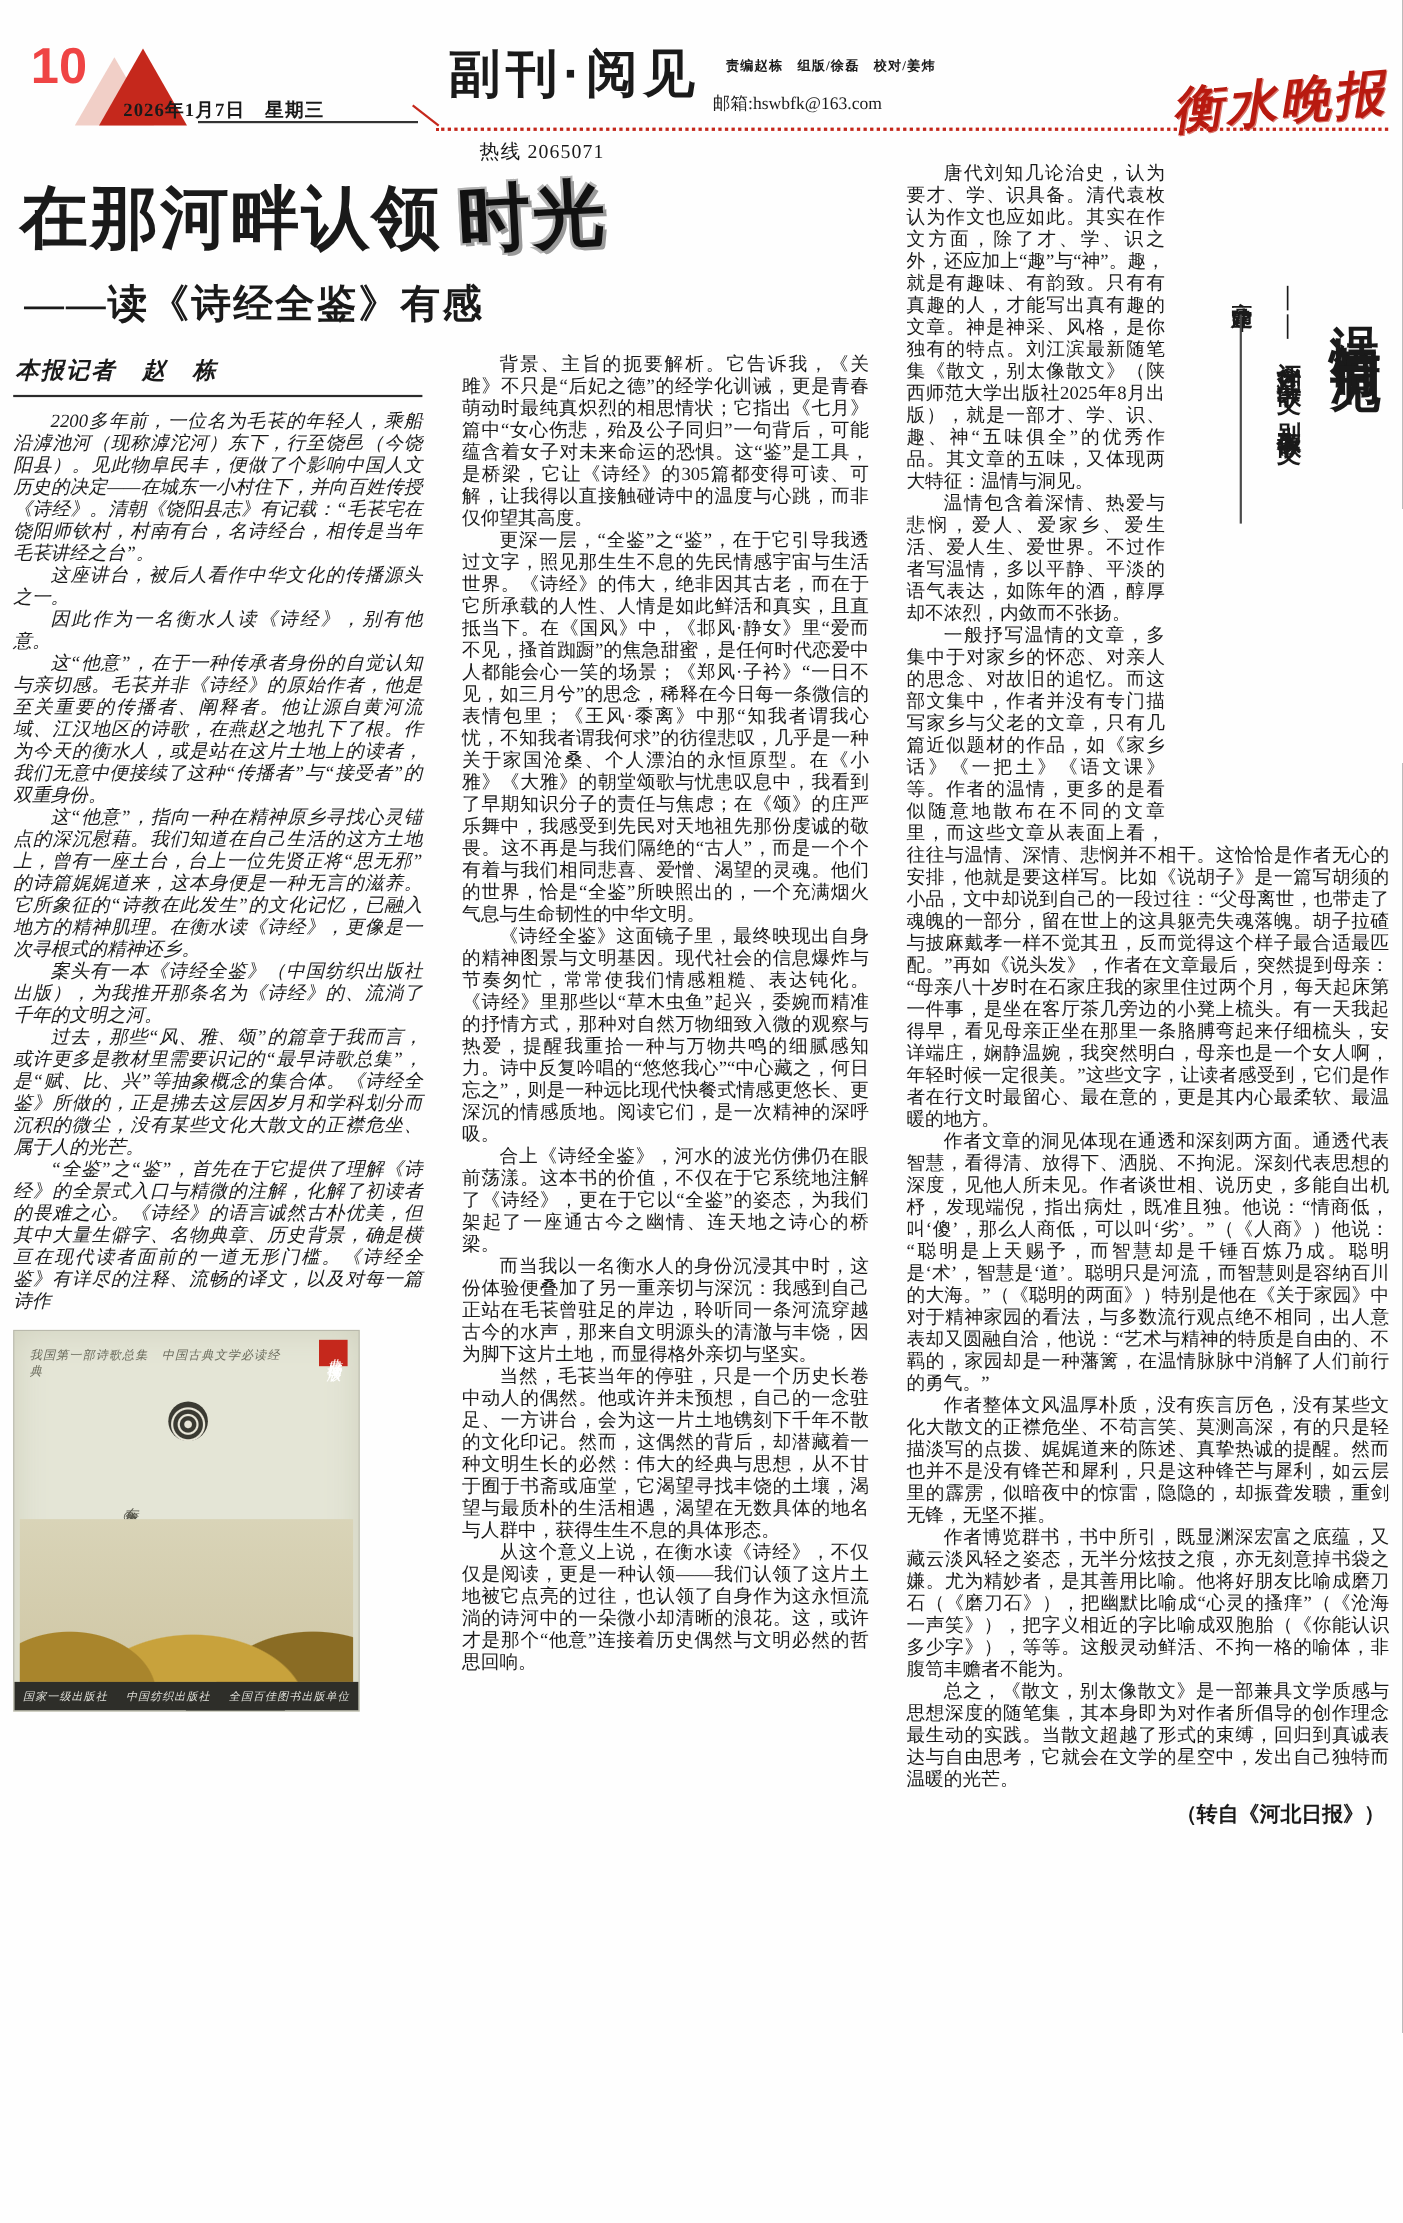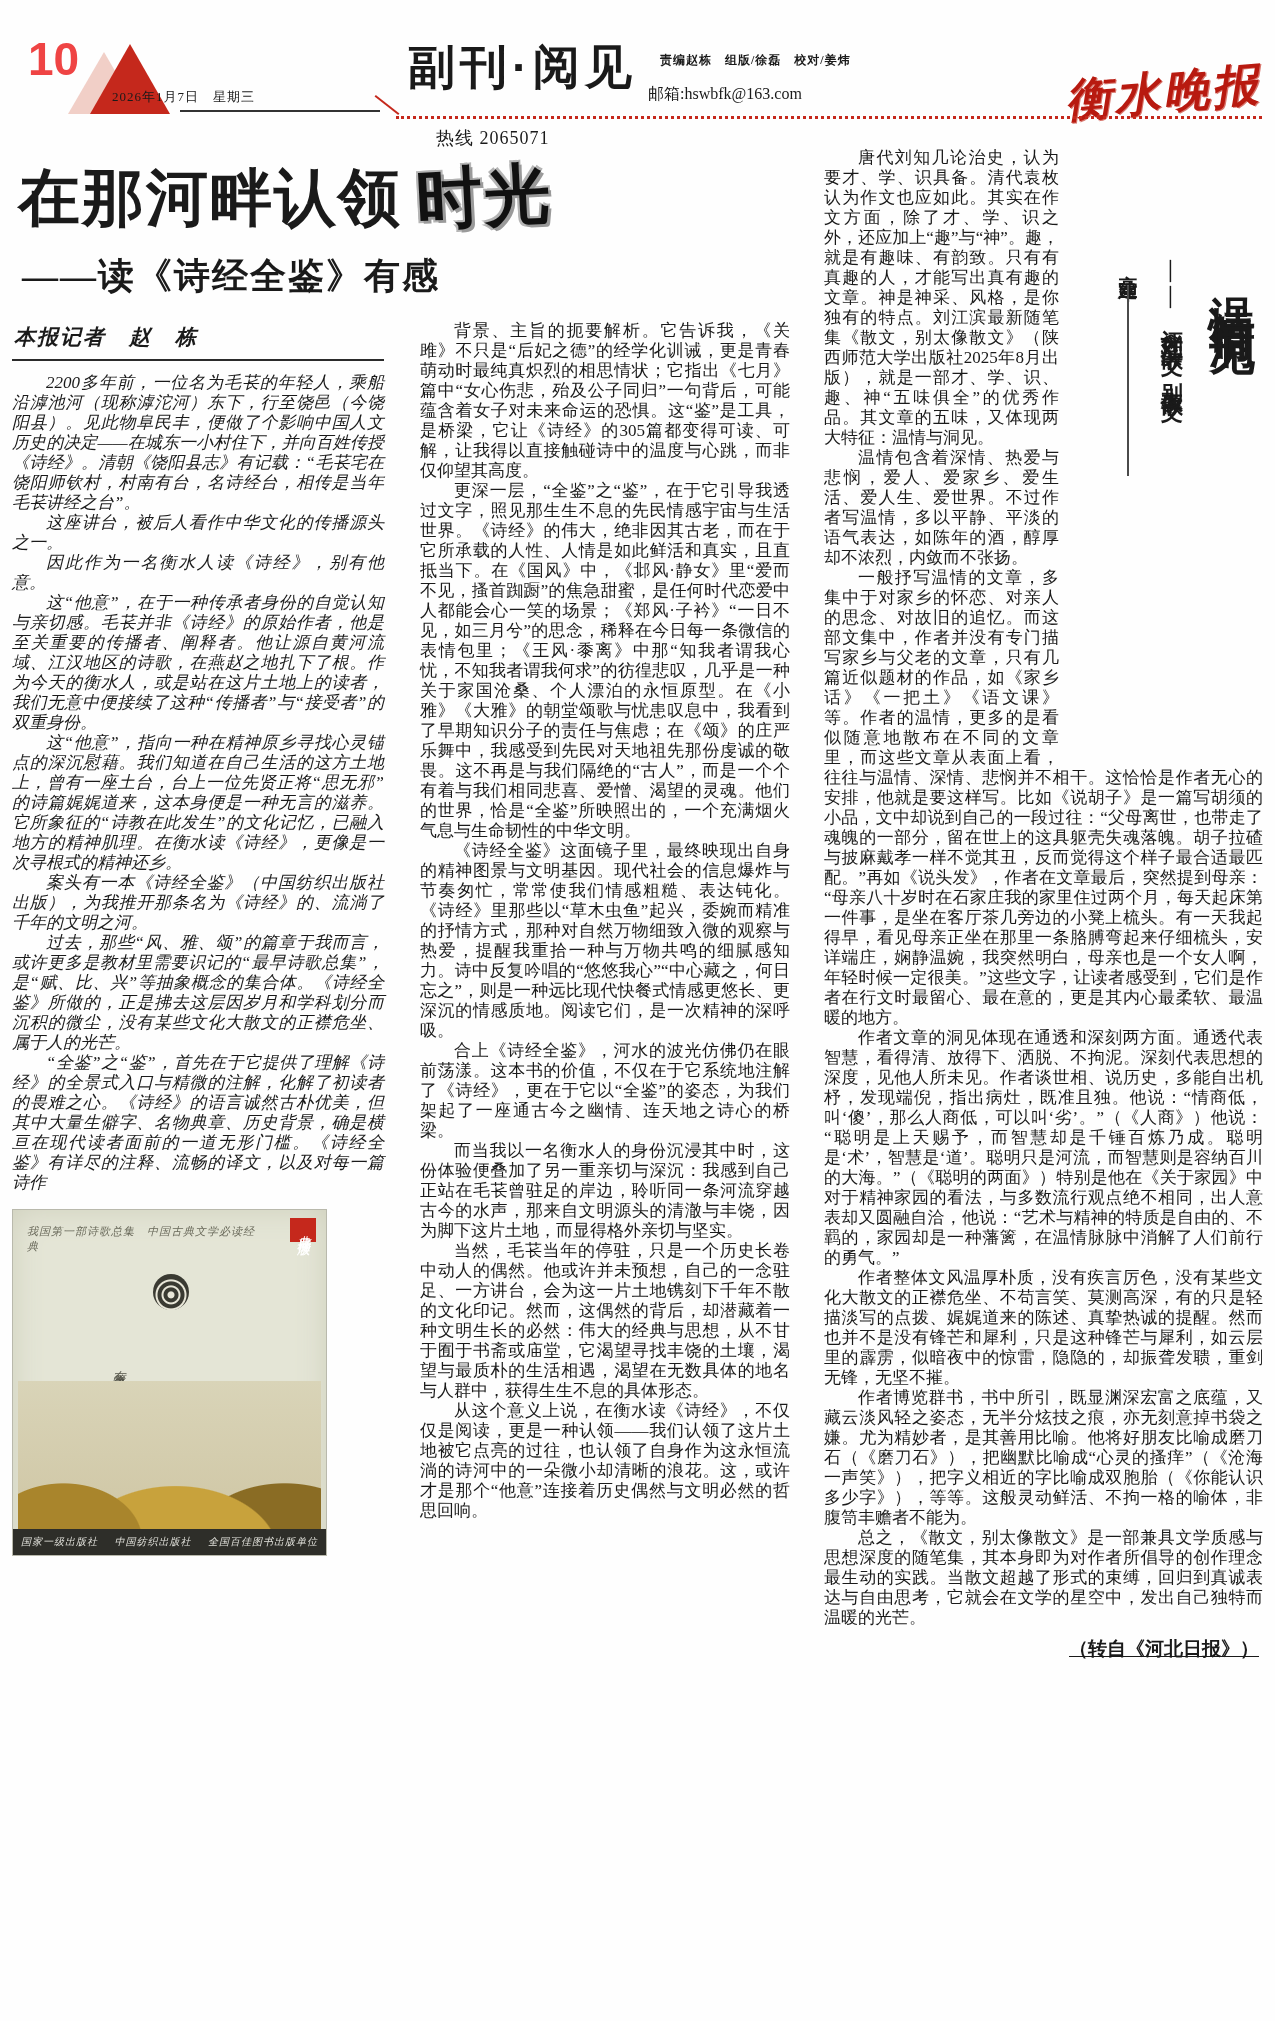--- a/index.html
+++ b/index.html
@@ -11,21 +11,21 @@
   }
   
   .masthead { position:relative; height:148px; }
   .pn-wrap { position:absolute; left:26px; top:36px; width:160px; height:80px; }
   .pn-tri-light { position:absolute; left:42px; bottom:2px; width:0; height:0;
     border-left:36px solid transparent; border-right:36px solid transparent; border-bottom:62px solid #f1cfc7; }
   .pn-tri-red { position:absolute; left:64px; bottom:2px; width:0; height:0;
     border-left:40px solid transparent; border-right:40px solid transparent; border-bottom:70px solid #c5281c; }
   .pn-num { position:absolute; left:2px; top:-4px; font-size:46px; font-weight:700; color:#ef4444;
     font-family:"Liberation Sans","DejaVu Sans",sans-serif; }
-  .m-date { position:absolute; left:112px; top:88px; font-size:13px; font-weight:400; letter-spacing:1px; }
+  .m-date { position:absolute; left:112px; top:88px; font-size:17px; font-weight:700; letter-spacing:1px; }
   .m-section { position:absolute; left:408px; top:36px; font-size:47px; font-weight:900;
     letter-spacing:5px; font-family:"Liberation Sans","DejaVu Sans",sans-serif; }
   .m-credits { position:absolute; left:660px; top:52px; font-size:12px; font-weight:700; letter-spacing:1px;font-family:Liberation Serif, serif; }
   .m-email { position:absolute; left:648px; top:84px; font-size:16px; }
   .m-brand { position:absolute; right:14px; top:62px; font-size:46px; font-weight:900; color:#b81a10;
     font-style:italic; transform:rotate(-5deg); letter-spacing:3px; text-shadow:1px 1px 0 #d8776e; }
   .m-line-black { position:absolute; left:180px; top:110px; width:200px; border-top:2px solid #333; }
   .m-diag { position:absolute; left:372px; top:104px; width:30px; border-top:2.5px solid #c5281c; transform:rotate(38deg); }
   .m-line-dotted { position:absolute; left:396px; top:116px; width:866px; border-top:3px dotted #c5281c; }
   .m-hotline { position:absolute; left:436px; top:126px; font-size:18px; letter-spacing:1px; }
@@ -71,21 +71,21 @@
   .cover-bar { position:absolute; left:0; right:0; bottom:0; height:26px; background:#2e2e29;
     color:#e0e0da; font-size:10px; display:flex; align-items:center; justify-content:space-between;
     padding:0 8px; letter-spacing:1px; }
   
   .vt-block { float:right; width:192px; height:614px; margin-left:12px;
     writing-mode:vertical-rl; padding-top:112px; }
   .vt-main { font-size:46px; font-weight:900; letter-spacing:9px; }
   .vt-sub { font-size:22px; font-weight:600; letter-spacing:4px; margin-left:16px; margin-right:14px; }
   .vt-author-col { margin-left:6px; font-size:19px; font-weight:700; letter-spacing:4px; }
   .vt-rule { display:inline-block; width:2px; height:190px; background:#4a4a4a; margin-top:14px; }
-  .a2-credit { text-align:right; font-size:19px; font-weight:700; margin-top:8px; padding-right:4px;text-decoration:underline; }
+  .a2-credit { text-align:right; font-size:19px; font-weight:700; margin-top:8px; padding-right:4px; }
 </style>
 </head>
 <body>
 
 <div class="page">
 
   <header class="masthead">
     <div class="pn-wrap">
       <div class="pn-tri-light"></div>
       <div class="pn-tri-red"></div>

